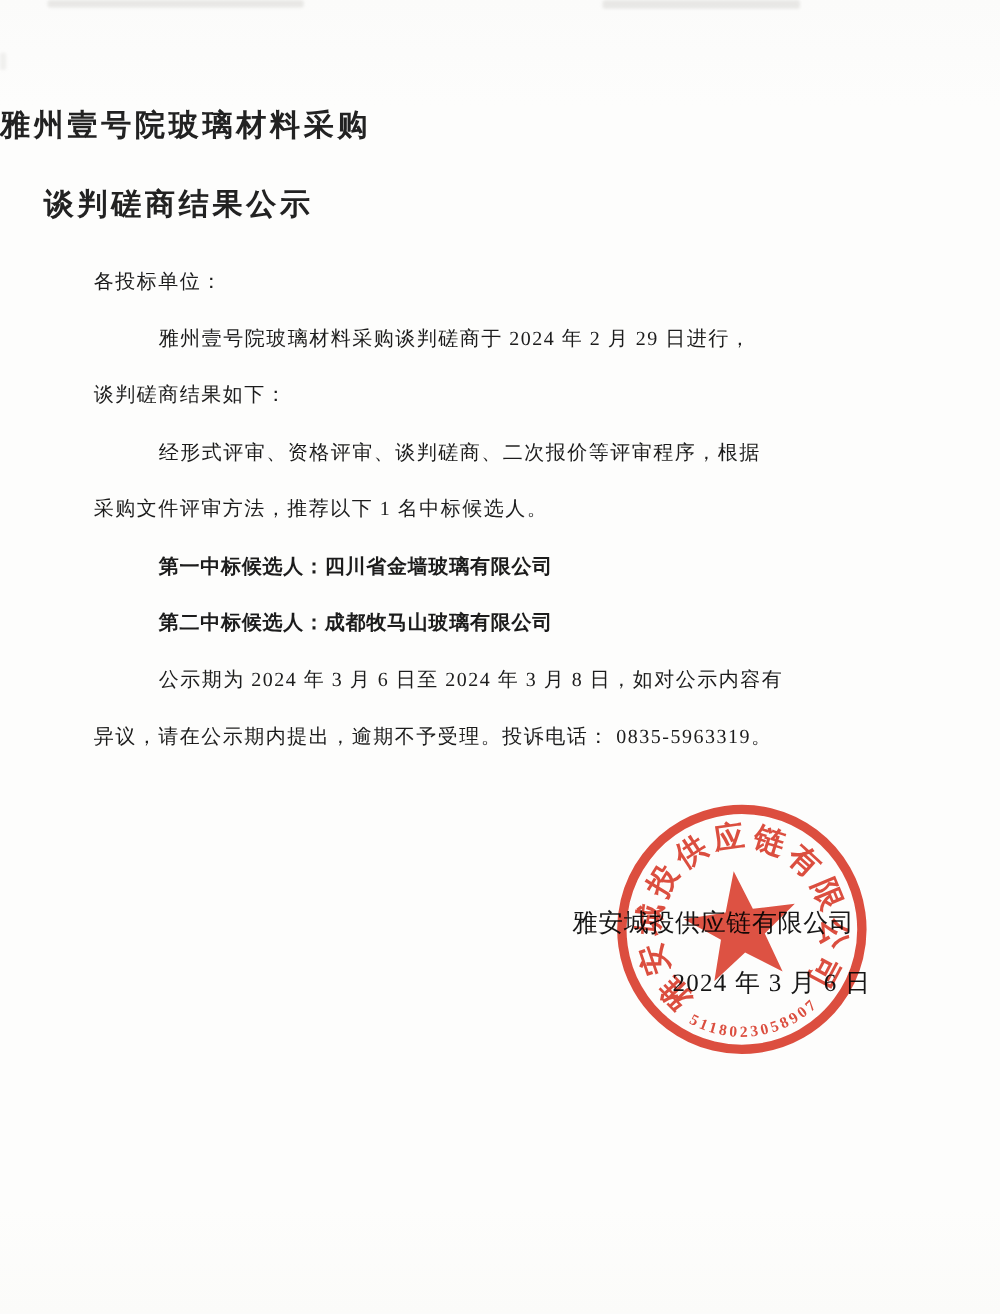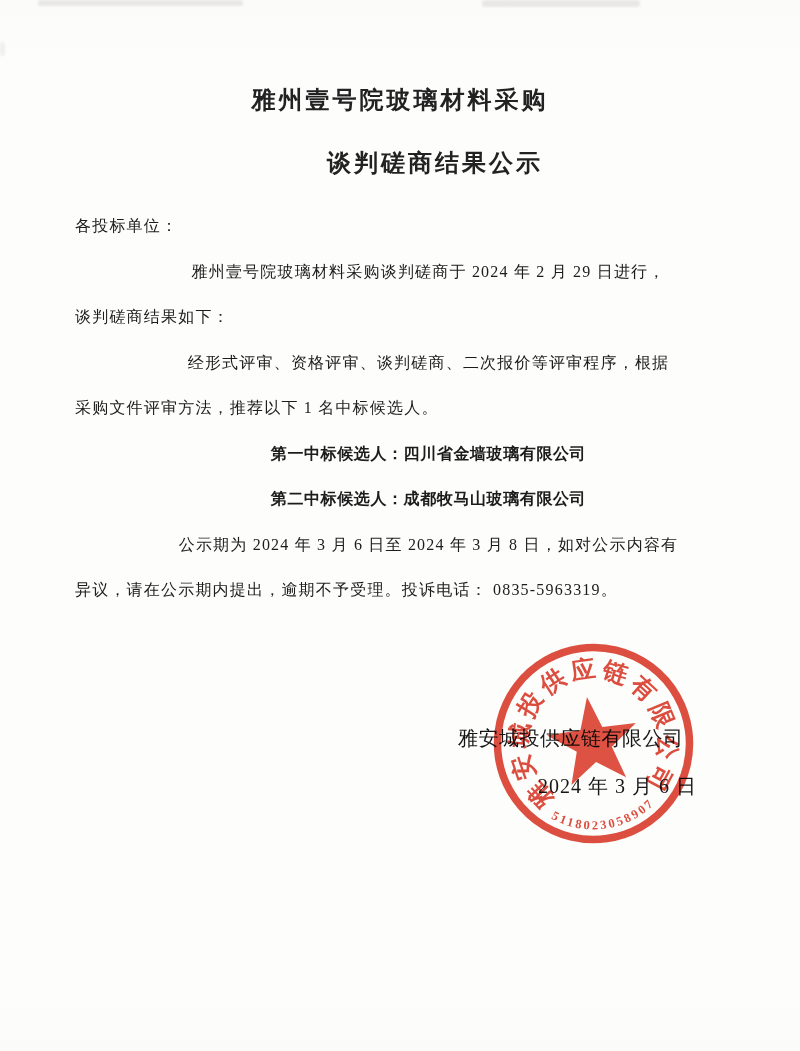--- a/index.html
+++ b/index.html
@@ -29,21 +29,21 @@
     border-radius: 2px;
   }
   .smudge.s1 { left: 38px; top: 0; width: 205px; height: 6px; }
   .smudge.s2 { left: 482px; top: 0; width: 158px; height: 7px; }
   .smudge.s3 { left: 0; top: 42px; width: 5px; height: 14px; opacity: .18; }
 
   .title {
     position: absolute;
     left: 0;
     width: 800px;
-    text-align: center;
+    text-align: left;
     font-size: 24px;
     font-weight: 700;
     letter-spacing: 3px;
     color: #222;
     white-space: nowrap;
   }
   .title.t1 { top: 84px; }
   .title.t2 { top: 147px; padding-left: 35px; }
 
   .body-text {
@@ -54,21 +54,21 @@
     font-size: 16px;
     letter-spacing: 1.2px;
     color: #1c1c1c;
   }
   .line {
     display: block;
     height: 45.5px;
     line-height: 45.5px;
     white-space: nowrap;
   }
-  .line.indent { padding-left: 52px; text-align: center; }
+  .line.indent { padding-left: 52px; }
   .line.bold { font-weight: 700; letter-spacing: 0.6px; }
 
   .signature {
     position: absolute;
     font-size: 20px;
     color: #161616;
     white-space: nowrap;
     z-index: 3;
   }
   .signature.company { left: 458px; top: 725px; letter-spacing: 0.5px; }

